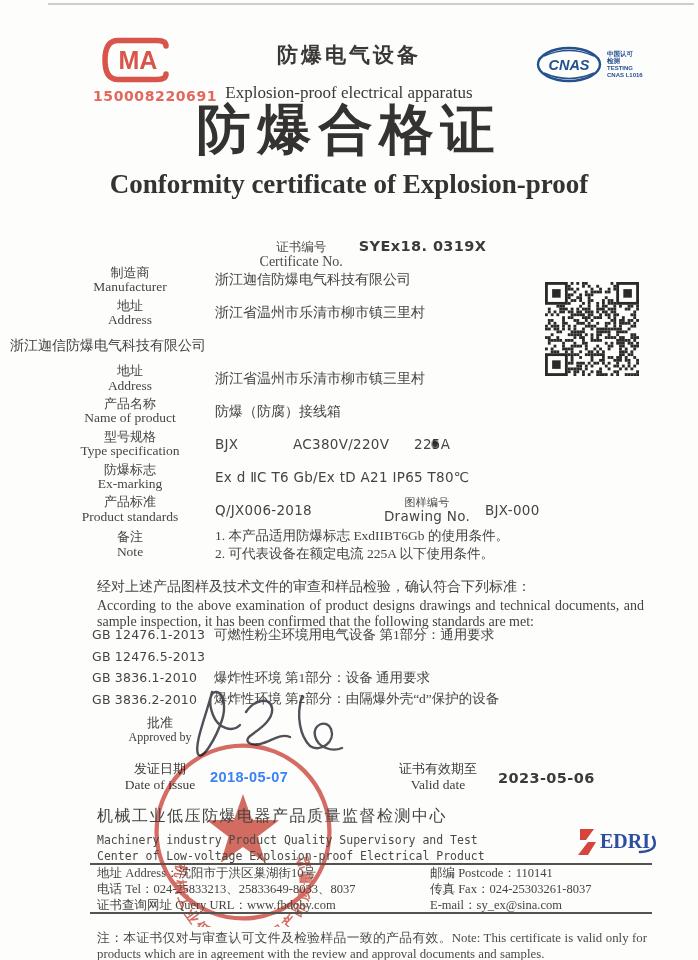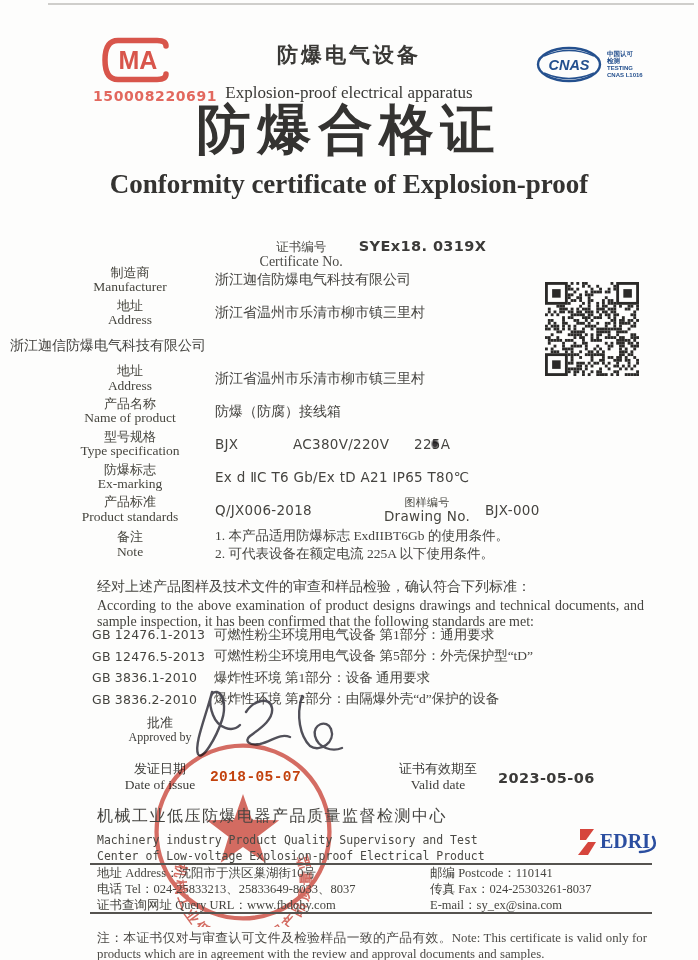--- a/index.html
+++ b/index.html
@@ -76,22 +76,22 @@
 
   
   .approval { left:100px; top:716px; width:120px; text-align:center; line-height:1.15; }
   .approval .lz { display:block; font-size:13px; }
   .approval .le { display:block; font-size:12px; }
   .signature { left:182px; top:678px; }
   .date-label { text-align:center; line-height:1.15; }
   .date-label .lz { display:block; font-size:13px; }
   .date-label .le { display:block; font-size:13.5px; }
   .di-label { left:100px; top:762px; width:120px; }
-  .di-value { left:210px; top:769px; font-family:Liberation Mono, monospace; font-size:14.5px;
-              font-weight:bold; color:#c2410c; letter-spacing:.4px; }
+  .di-value { left:210px; top:769px; font-family:Liberation Sans, sans-serif; font-size:14.5px;
+              font-weight:bold; color:#3b82f6; letter-spacing:.4px; }
   .dv-label { left:392px; top:762px; width:92px; }
   .dv-value { left:498px; top:770px; font-family:"DejaVu Sans",sans-serif; font-size:14.5px;
               font-weight:600; color:#3b3a38; letter-spacing:.4px; }
 
   
   .seal { left:148px; top:737px; mix-blend-mode:multiply; opacity:.88; pointer-events:none; }
 
   
   .issuer { left:97px; top:806px; }
   .issuer-zh { font-size:16px; letter-spacing:1.5px; color:#454440; }
@@ -664,21 +664,20 @@
     <div class="en">According to the above examination of product designs drawings and technical documents, and sample inspection, it has been confirmed that the following standards are met:</div>
   </div>
 
   <div class="abs standards">
     <div class="standard-row">
       <span class="std-code">GB 12476.1-2013</span>
       <span class="std-desc">可燃性粉尘环境用电气设备 第1部分：通用要求</span>
     </div>
     <div class="standard-row">
       <span class="std-code">GB 12476.5-2013</span>
-      <span class="std-desc">可燃性粉尘环境用电气设备 第5部分：外壳保护型“tD”</span>
     </div>
     <div class="standard-row">
       <span class="std-code">GB 3836.1-2010</span>
       <span class="std-desc">爆炸性环境 第1部分：设备 通用要求</span>
     </div>
     <div class="standard-row">
       <span class="std-code">GB 3836.2-2010</span>
       <span class="std-desc">爆炸性环境 第2部分：由隔爆外壳“d”保护的设备</span>
     </div>
   </div>

